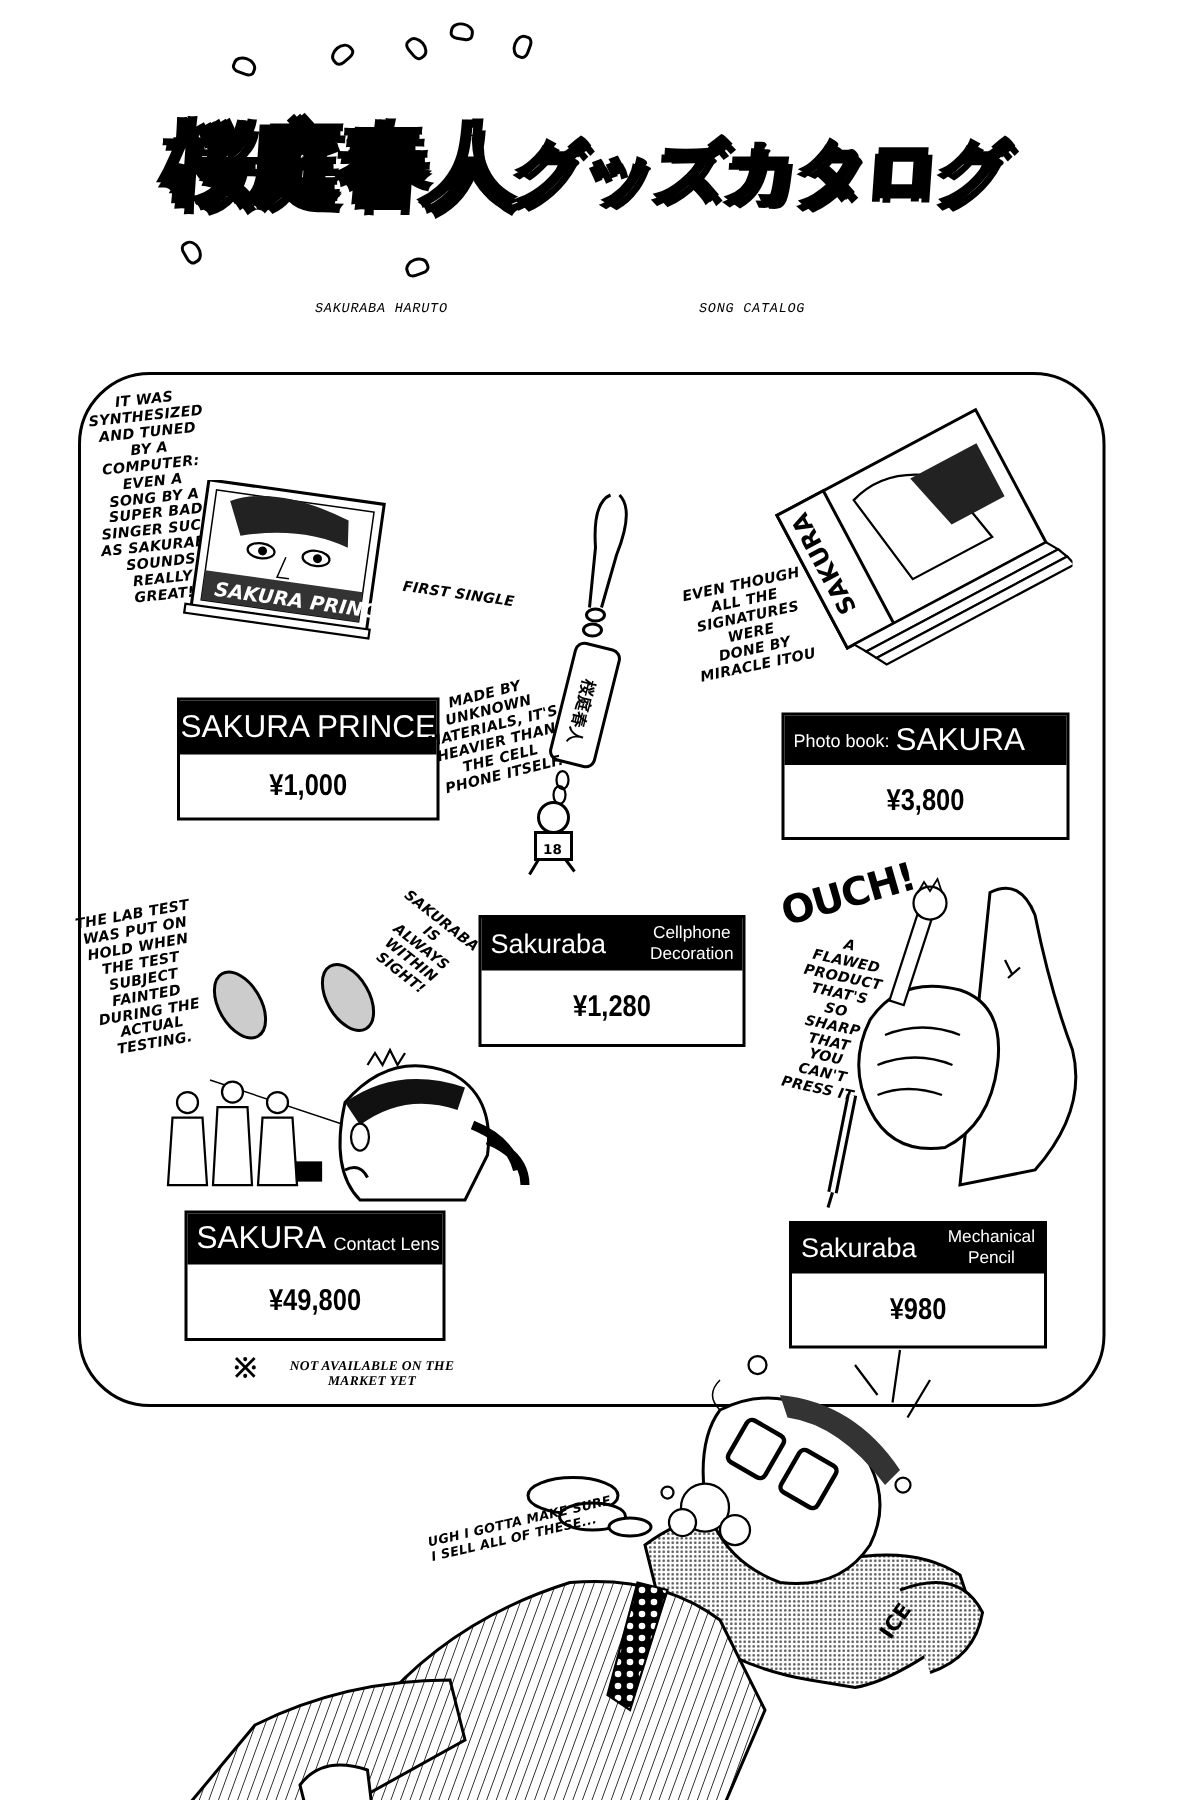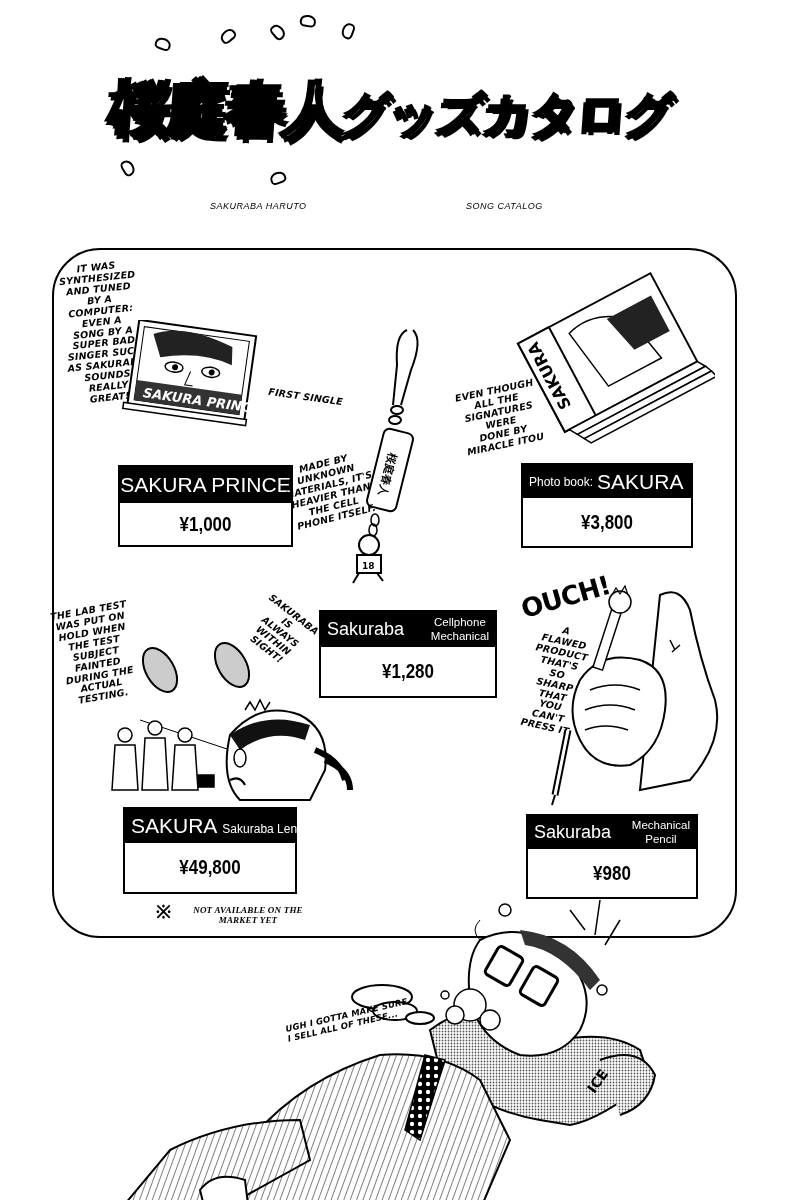--- a/index.html
+++ b/index.html
@@ -6,21 +6,21 @@
   body { width:800px; height:1200px; position:relative; overflow:hidden; font-family:"Liberation Sans", sans-serif; color:#000; }
   .abs { position:absolute; }
 
   
   .title-wrap { left:110px; top:60px; width:540px; height:140px; }
   .title-jp { position:absolute; left:0; top:10px; font-family:"DejaVu Sans", sans-serif; font-weight:900; font-size:60px; letter-spacing:-2px; color:#000;
     -webkit-text-stroke: 2px #000; text-shadow: 4px 4px 0 #000, -3px 3px 0 #000; transform:skewX(-4deg); white-space:nowrap; }
   .title-jp .big { color:#fff; -webkit-text-stroke:3px #000; text-shadow: 5px 5px 0 #000, -4px -2px 0 #000, 3px -3px 0 #000; }
   .title-jp .small { font-size:48px; }
   .furigana { position:absolute; font-size:11px; font-family:"DejaVu Sans", sans-serif; color:#000; }
-  .subtitle { font-family:Liberation Sans, sans-serif; font-size:9px; font-style:italic; letter-spacing:0.5px; }
+  .subtitle { font-family:Liberation Mono, monospace; font-size:9px; font-style:italic; letter-spacing:0.5px; }
 
   .petal { position:absolute; width:12px; height:8px; border:2px solid #000; border-radius:60% 60% 40% 40%; background:#fff; }
 
   
   .panel { left:52px; top:248px; width:685px; height:690px; border:2.5px solid #000; border-radius:48px; background:#fff; box-sizing:border-box; }
 
   
   .tag { position:absolute; border:2px solid #000; background:#fff; box-sizing:border-box; }
   .tag-head { background:#000; color:#fff; display:flex; align-items:center; padding:0 6px; box-sizing:border-box; }
   .tag-price { display:flex; align-items:center; justify-content:center; font-family:"Liberation Sans", sans-serif; font-weight:bold; font-size:20px; transform:scaleX(0.85); }
@@ -132,21 +132,21 @@
     <path d="M40 148 L185 148 L188 155 L44 155 Z" fill="#fff" stroke="#000" stroke-width="1.5"></path>
     <path d="M44 155 L188 155 L190 162 L48 162 Z" fill="#fff" stroke="#000" stroke-width="1.5"></path>
   </g>
 </svg>
 <div class="note" style="left:455px;top:385px;width:90px;transform:rotate(-12deg);">EVEN THOUGH
 ALL THE
 SIGNATURES WERE
 DONE BY
 MIRACLE ITOU</div>
 
-<div class="tag" style="left:521px;top:463px;width:172px;height:85px;">
+<div class="tag" style="left:521px;top:475px;width:192px;height:85px;">
   <div class="tag-head" style="height:33px;">
     <span class="h-tiny">Photo book:</span>
     <span class="h-big" style="margin-left:4px;">SAKURA</span>
   </div>
   <div class="tag-price" style="height:48px;">¥3,800</div>
 </div>
 
 <div class="note" style="left:56px;top:605px;width:80px;transform:rotate(-10deg);">THE LAB TEST
 WAS PUT ON
 HOLD WHEN
@@ -178,33 +178,33 @@
   <path d="M130 95 Q165 70 210 85 L205 100 Q170 88 140 110 Z" fill="#111"></path>
   <path d="M215 110 Q240 120 245 140 M225 120 Q250 130 250 150" stroke="#000" stroke-width="6" fill="none"></path>
   <ellipse cx="140" cy="118" rx="6" ry="9" fill="#fff" stroke="#000" stroke-width="1.5"></ellipse>
   <path d="M130 140 Q140 135 145 145" fill="none" stroke="#000" stroke-width="2"></path>
   <path d="M145 70 L150 62 L155 70 L160 60 L165 70 L170 62" fill="none" stroke="#000" stroke-width="1.5"></path>
 </svg>
 
 <div class="tag" style="left:123px;top:807px;width:174px;height:87px;">
   <div class="tag-head" style="height:34px;">
     <span class="h-big">SAKURA</span>
-    <span class="h-tiny" style="margin-left:5px;margin-top:5px;">Sakuraba Lens</span>
+    <span class="h-tiny" style="margin-left:5px;margin-top:5px;">Contact Lens</span>
   </div>
   <div class="tag-price" style="height:49px;">¥49,800</div>
 </div>
 <div class="abs" style="left:156px;top:903px;font-size:18px;font-weight:bold;line-height:1;">※</div>
 <div class="note" style="left:184px;top:905px;width:128px;font-size:9px;font-family:Liberation Serif, serif;">NOT AVAILABLE ON THE
 MARKET YET</div>
 
 <div class="tag" style="left:319px;top:610px;width:178px;height:88px;">
   <div class="tag-head" style="height:35px;justify-content:space-between;">
     <span class="h-med">Sakuraba</span>
     <span class="h-small" style="white-space:pre-line;">Cellphone
-Mechanical</span>
+Decoration</span>
   </div>
   <div class="tag-price" style="height:49px;">¥1,280</div>
 </div>
 
 <div class="abs" style="left:520px;top:582px;font-family:'DejaVu Sans',sans-serif;font-weight:900;font-size:26px;transform:rotate(-16deg);letter-spacing:-1px;">OUCH!</div>
 <div class="note" style="left:526px;top:625px;width:60px;transform:rotate(12deg);">A
 FLAWED
 PRODUCT
 THAT'S
 SO

